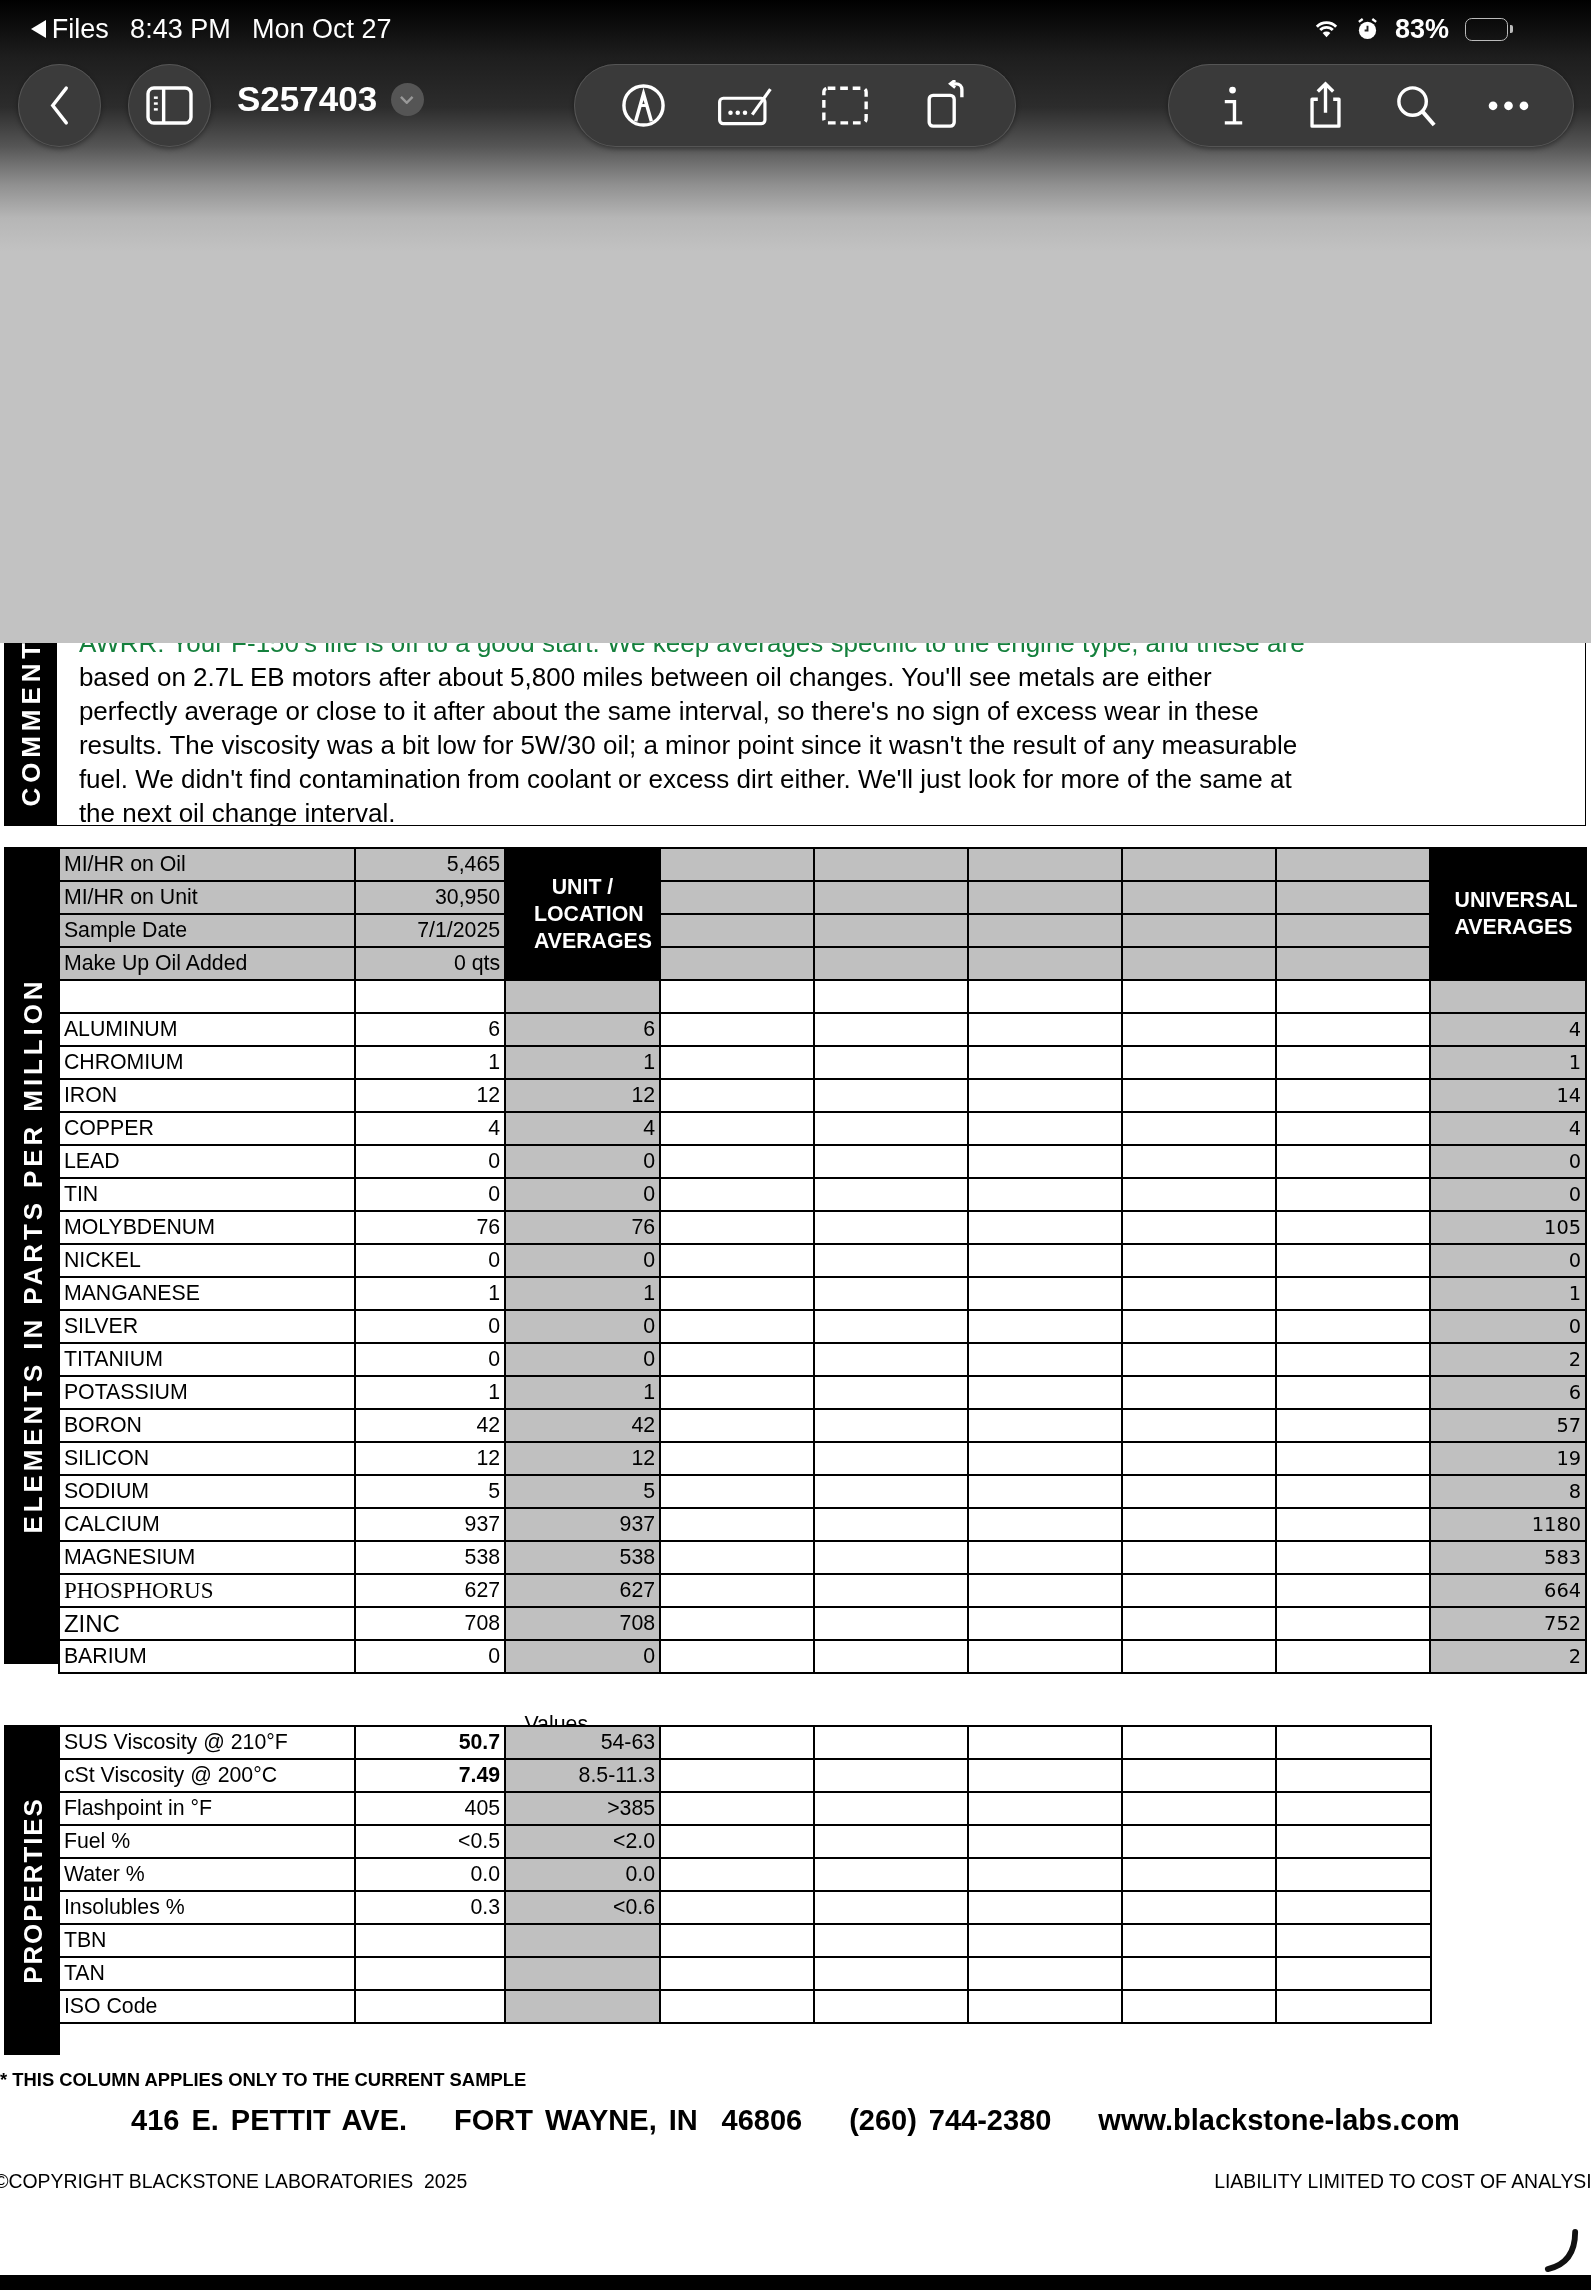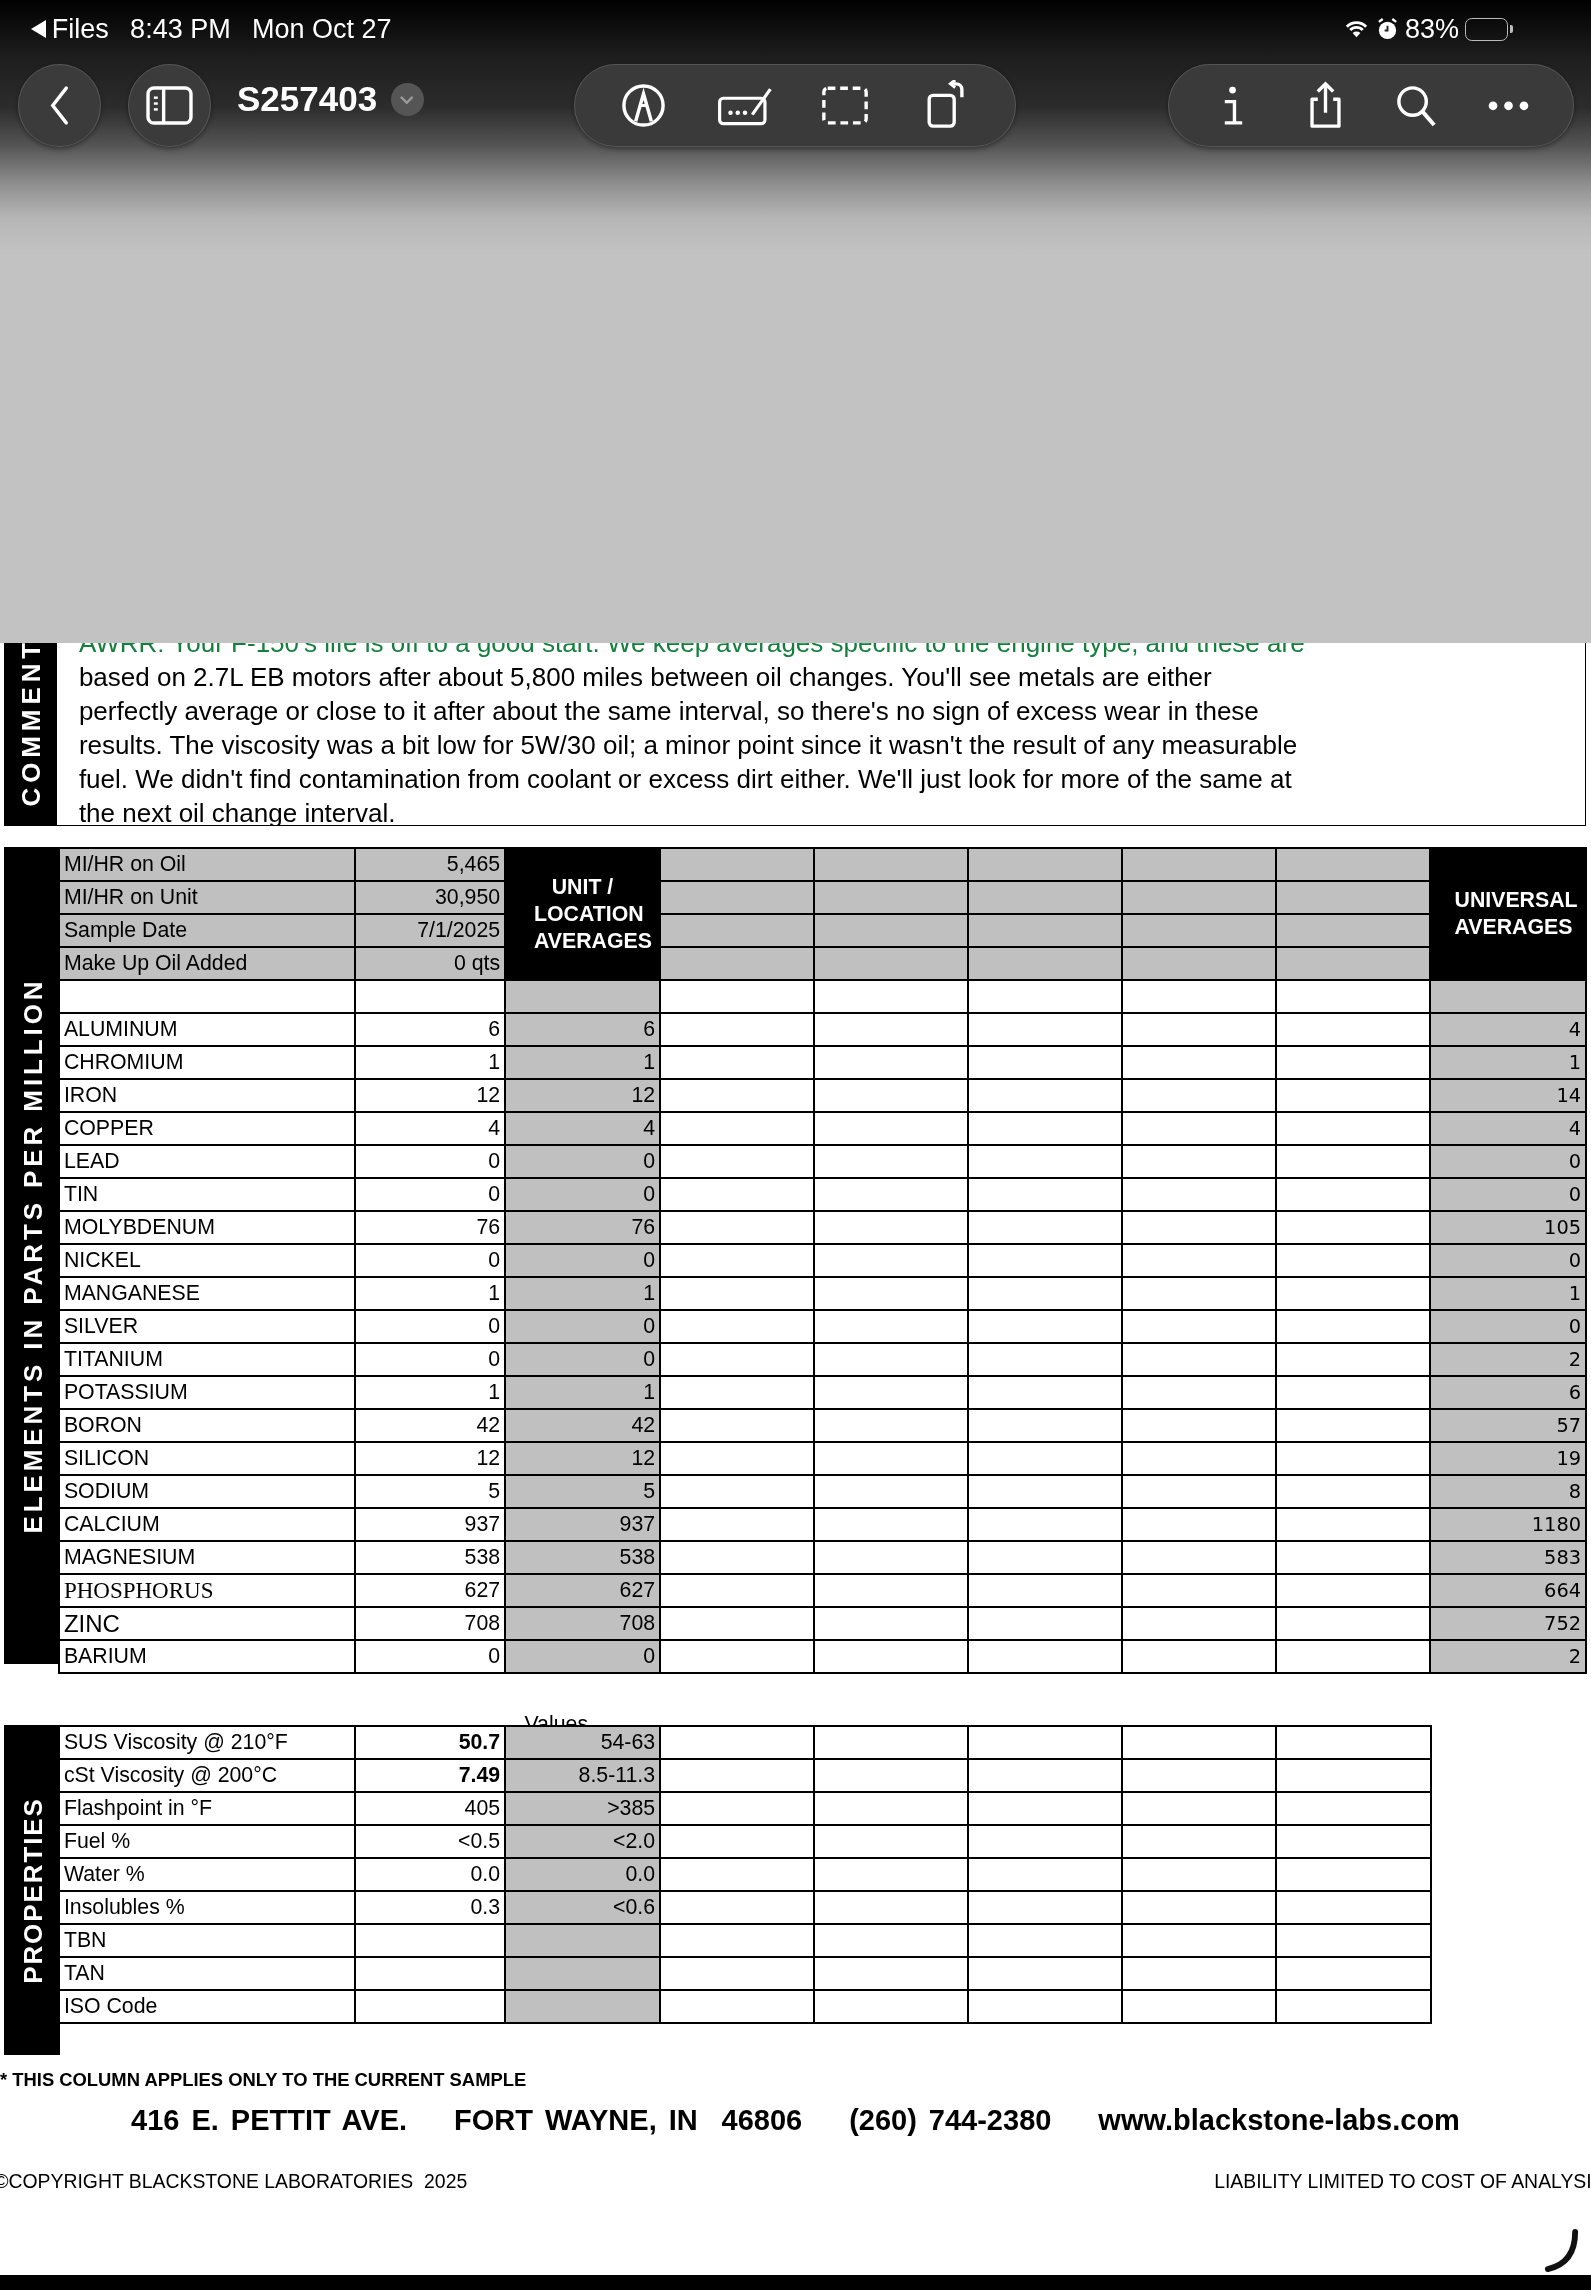--- a/index.html
+++ b/index.html
@@ -8,21 +8,21 @@
 
   
   .chrome {
     position: absolute; left: 0; top: 0; width: 1591px; height: 643px;
     background: linear-gradient(to bottom, #000 0px, #1e1e1e 58px, #2c2c2c 107px, #555 146px, #8f8f8f 184px, #b6b6b6 218px, #c2c2c2 252px, #c2c2c2 643px);
   }
   .status-bar { position: absolute; left: 0; top: 0; width: 1543px; height: 58px; color: #fff; }
   .status-left { position: absolute; left: 31px; top: 13.6px; font-size: 27px; display: flex; align-items: center; gap: 21.3px; }
   .status-left .back-files { display: flex; align-items: center; gap: 5.8px; }
   .tri { width: 0; height: 0; border-top: 9.7px solid transparent; border-bottom: 9.7px solid transparent; border-right: 15.5px solid #fff; display: inline-block; }
-  .status-right { position: absolute; right: 35px; top: 13.6px; font-size: 27px; display: flex; align-items: center; gap: 6px; }
+  .status-right { position: absolute; right: 35px; top: 13.6px; font-size: 27px; display: flex; align-items: center; gap: 16px; font-weight: bold; }
   .battery { width: 43px; height: 23px; border: 1.9px solid #bbb; border-radius: 6.8px; padding: 1.9px; position: relative; }
   .battery .fill { width: 83%; height: 100%; background: #fff; border-radius: 2.9px; }
   .battery::after { content: ""; position: absolute; right: -5.8px; top: 6.8px; width: 2.9px; height: 7.8px; background: #bbb; border-radius: 0 1.9px 1.9px 0; }
 
   .toolbar { position: absolute; left: 0; top: 60px; width: 1591px; height: 87px; }
   .circle-btn {
     position: absolute; top: 3.9px; width: 83px; height: 83px; border-radius: 50%;
     background: #3b3b3b; box-shadow: inset 0 0 0 1px #555, 0 1.9px 5.8px rgba(0,0,0,.4);
     display: flex; align-items: center; justify-content: center; color: #fff;
   }

